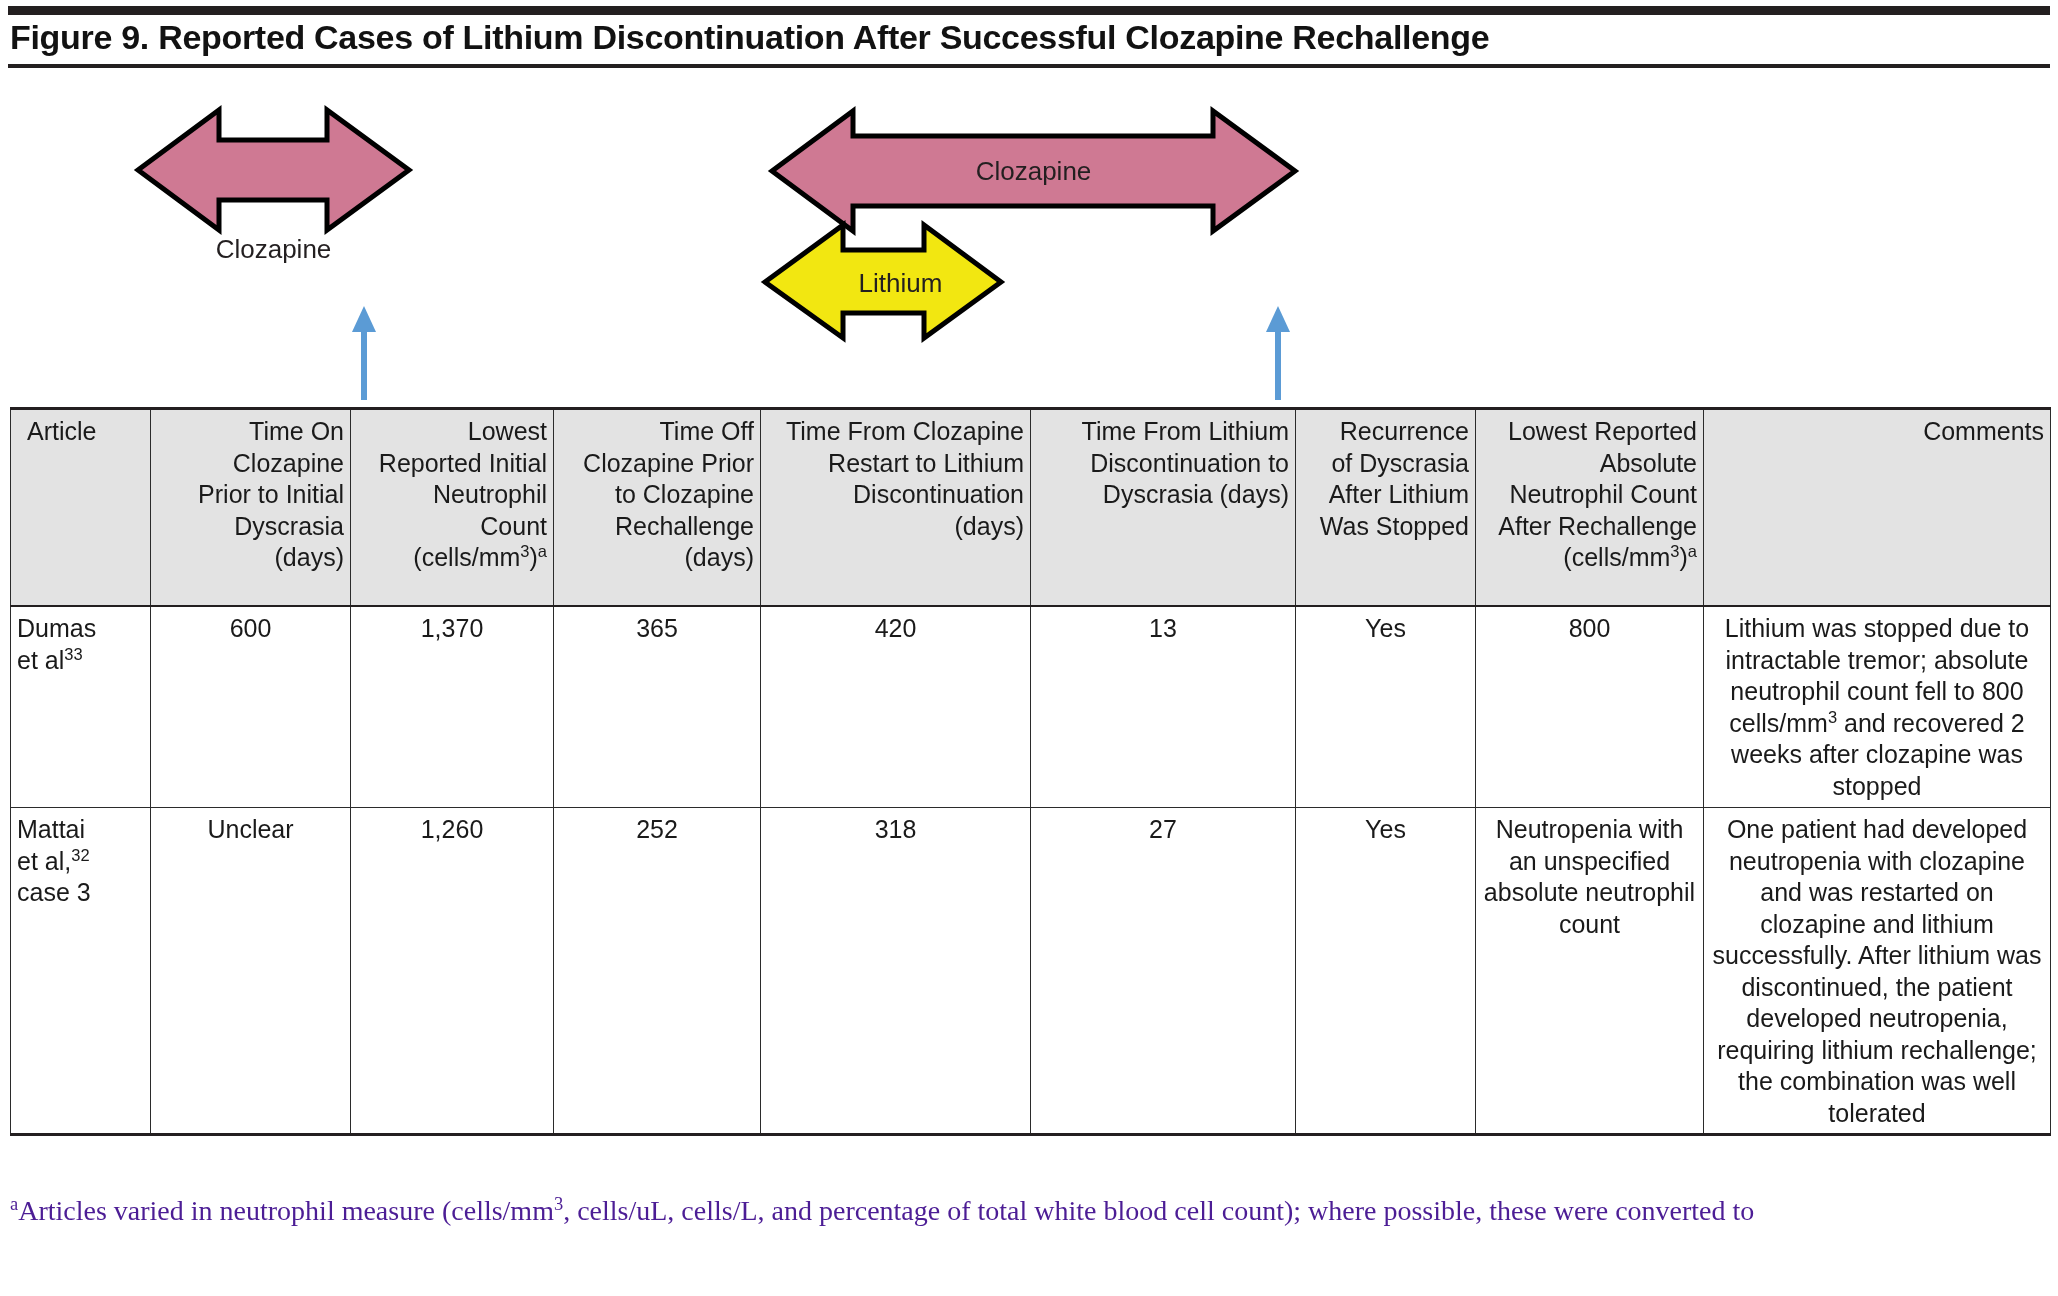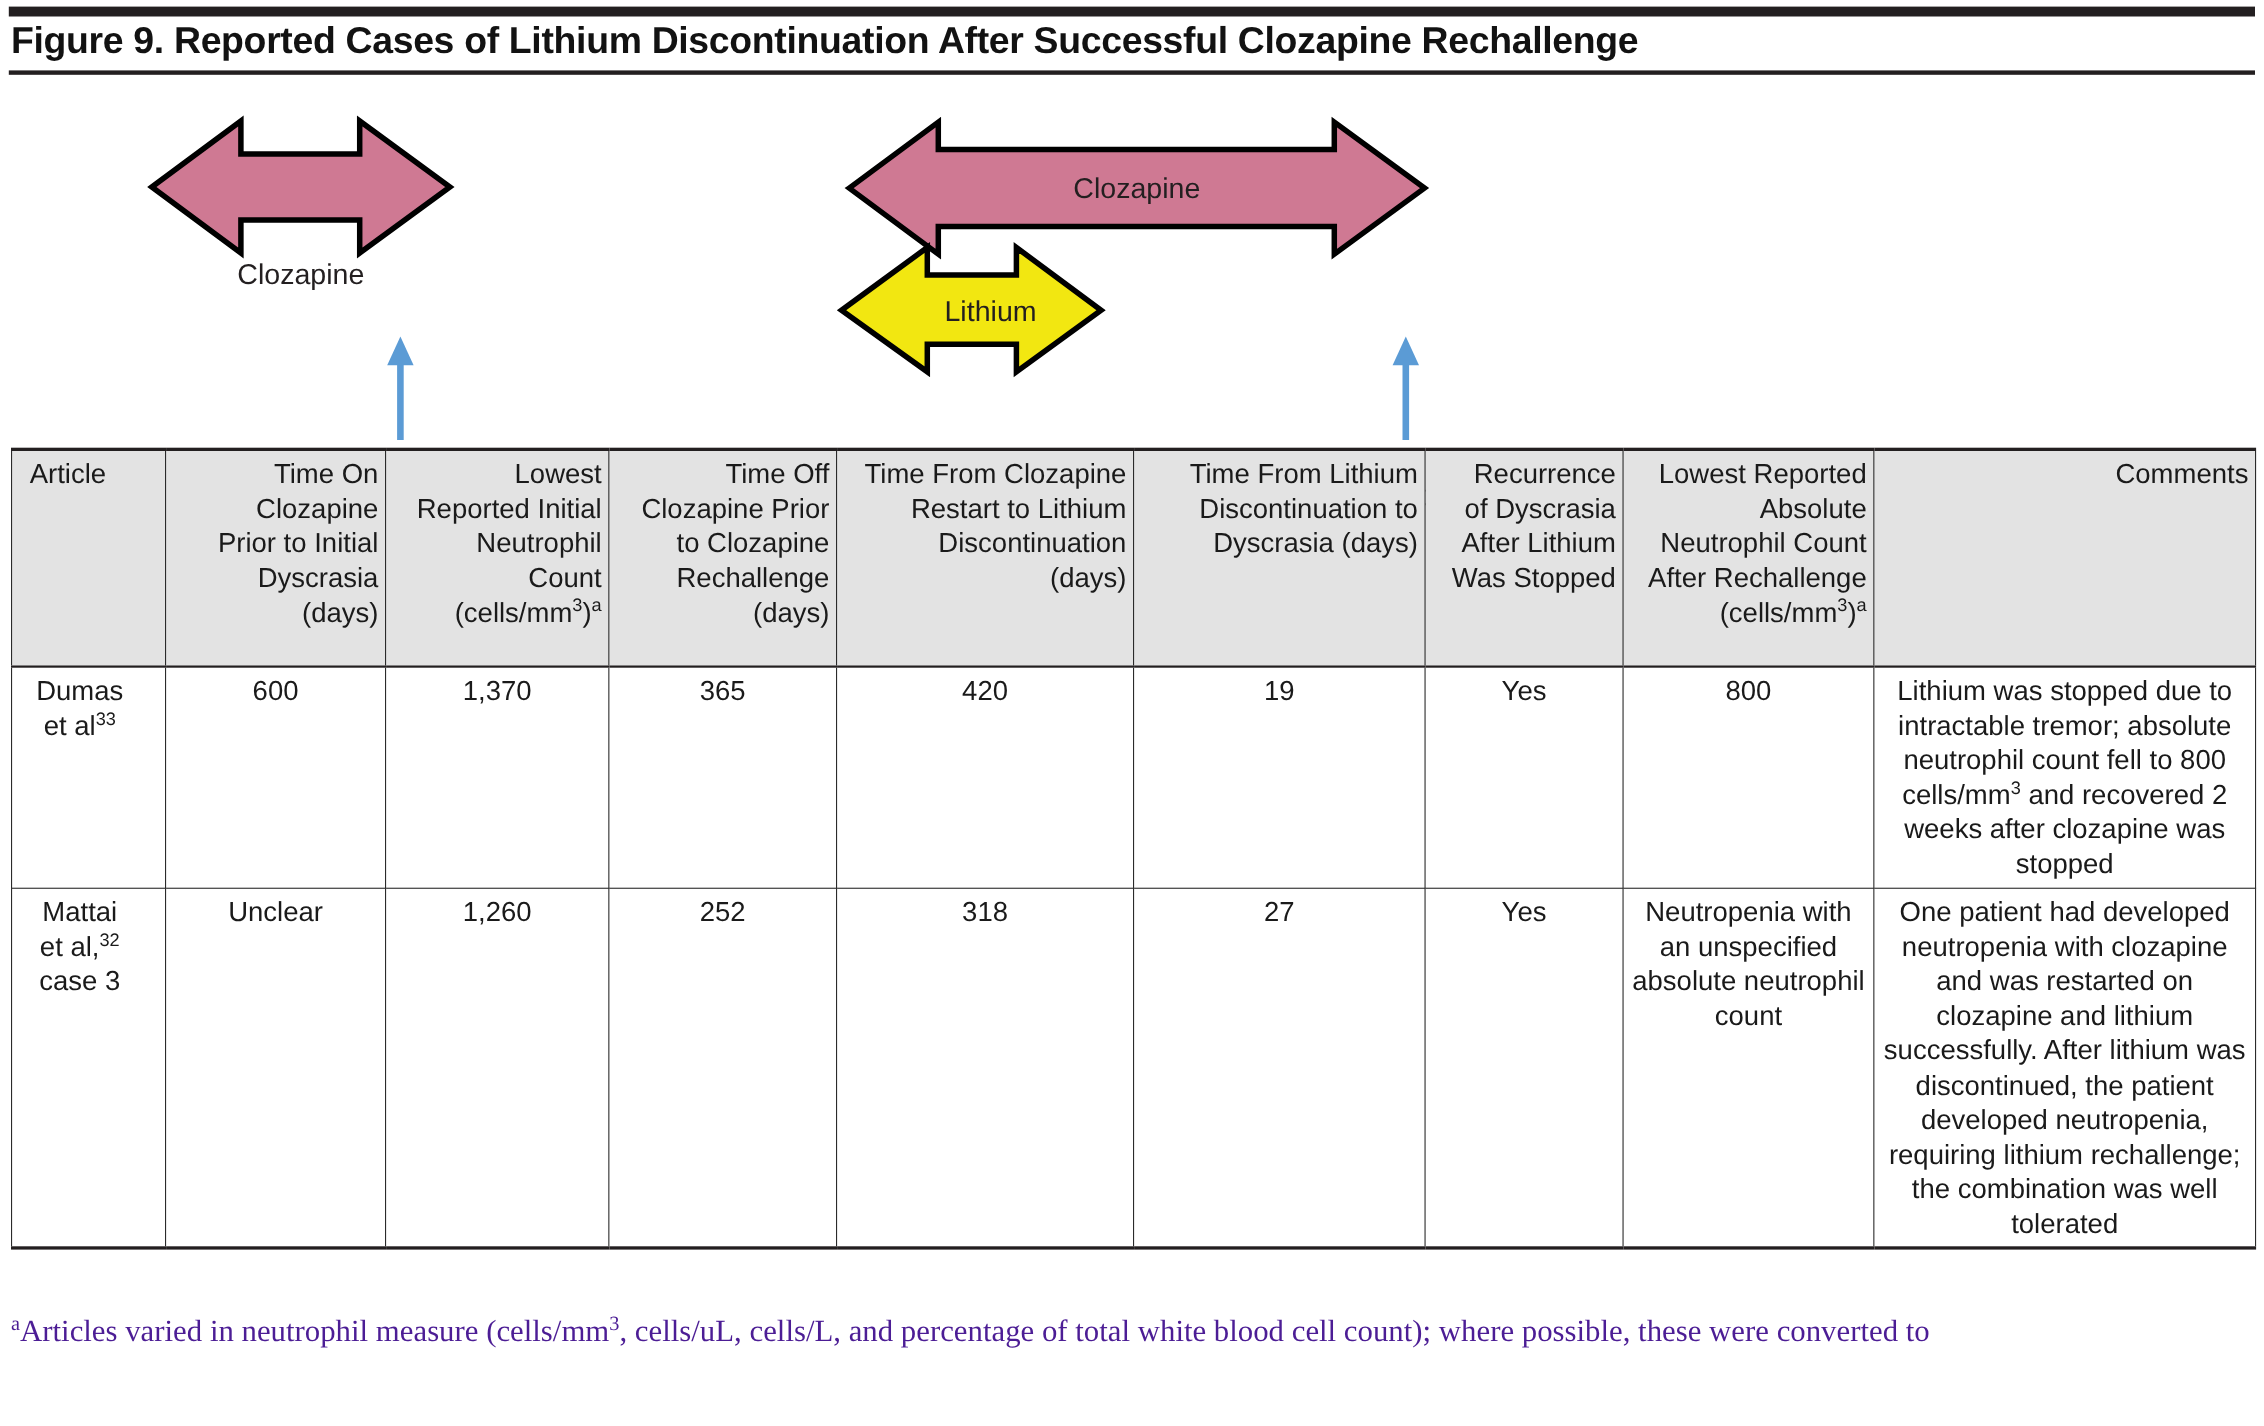--- a/index.html
+++ b/index.html
@@ -111,21 +111,21 @@
   }
   table.fig-table thead th.left-head {
     text-align: left;
     padding-left: 16px;
   }
   table.fig-table tbody td {
     text-align: center;
     background: #ffffff;
   }
   table.fig-table tbody td.article-cell {
-    text-align: center;
+    text-align: left;
     padding-right: 22px;
     margin-top: 12px;
   }
   tr.row-dumas td { height: 190px; }
   tr.row-mattai td { height: 290px; }
   tbody tr:last-child td { border-bottom: 3px solid #231f20; }
 
   sup { font-size: 0.66em; vertical-align: super; line-height: 0; }
 
   
@@ -217,21 +217,21 @@
       <tbody>
         <tr class="row-dumas">
           <td class="article-cell">
             <span>Dumas</span><br>
             <span>et al</span><sup>33</sup>
           </td>
           <td>600</td>
           <td>1,370</td>
           <td>365</td>
           <td>420</td>
-          <td>19</td>
+          <td>13</td>
           <td>Yes</td>
           <td>800</td>
           <td>Lithium was stopped due to intractable tremor; absolute neutrophil count fell to 800 cells/mm<sup>3</sup> and recovered 2 weeks after clozapine was stopped</td>
         </tr>
         <tr class="row-mattai">
           <td class="article-cell">
             <span>Mattai</span><br>
             <span>et al,</span><sup>32</sup><br>
             <span>case 3</span>
           </td>

